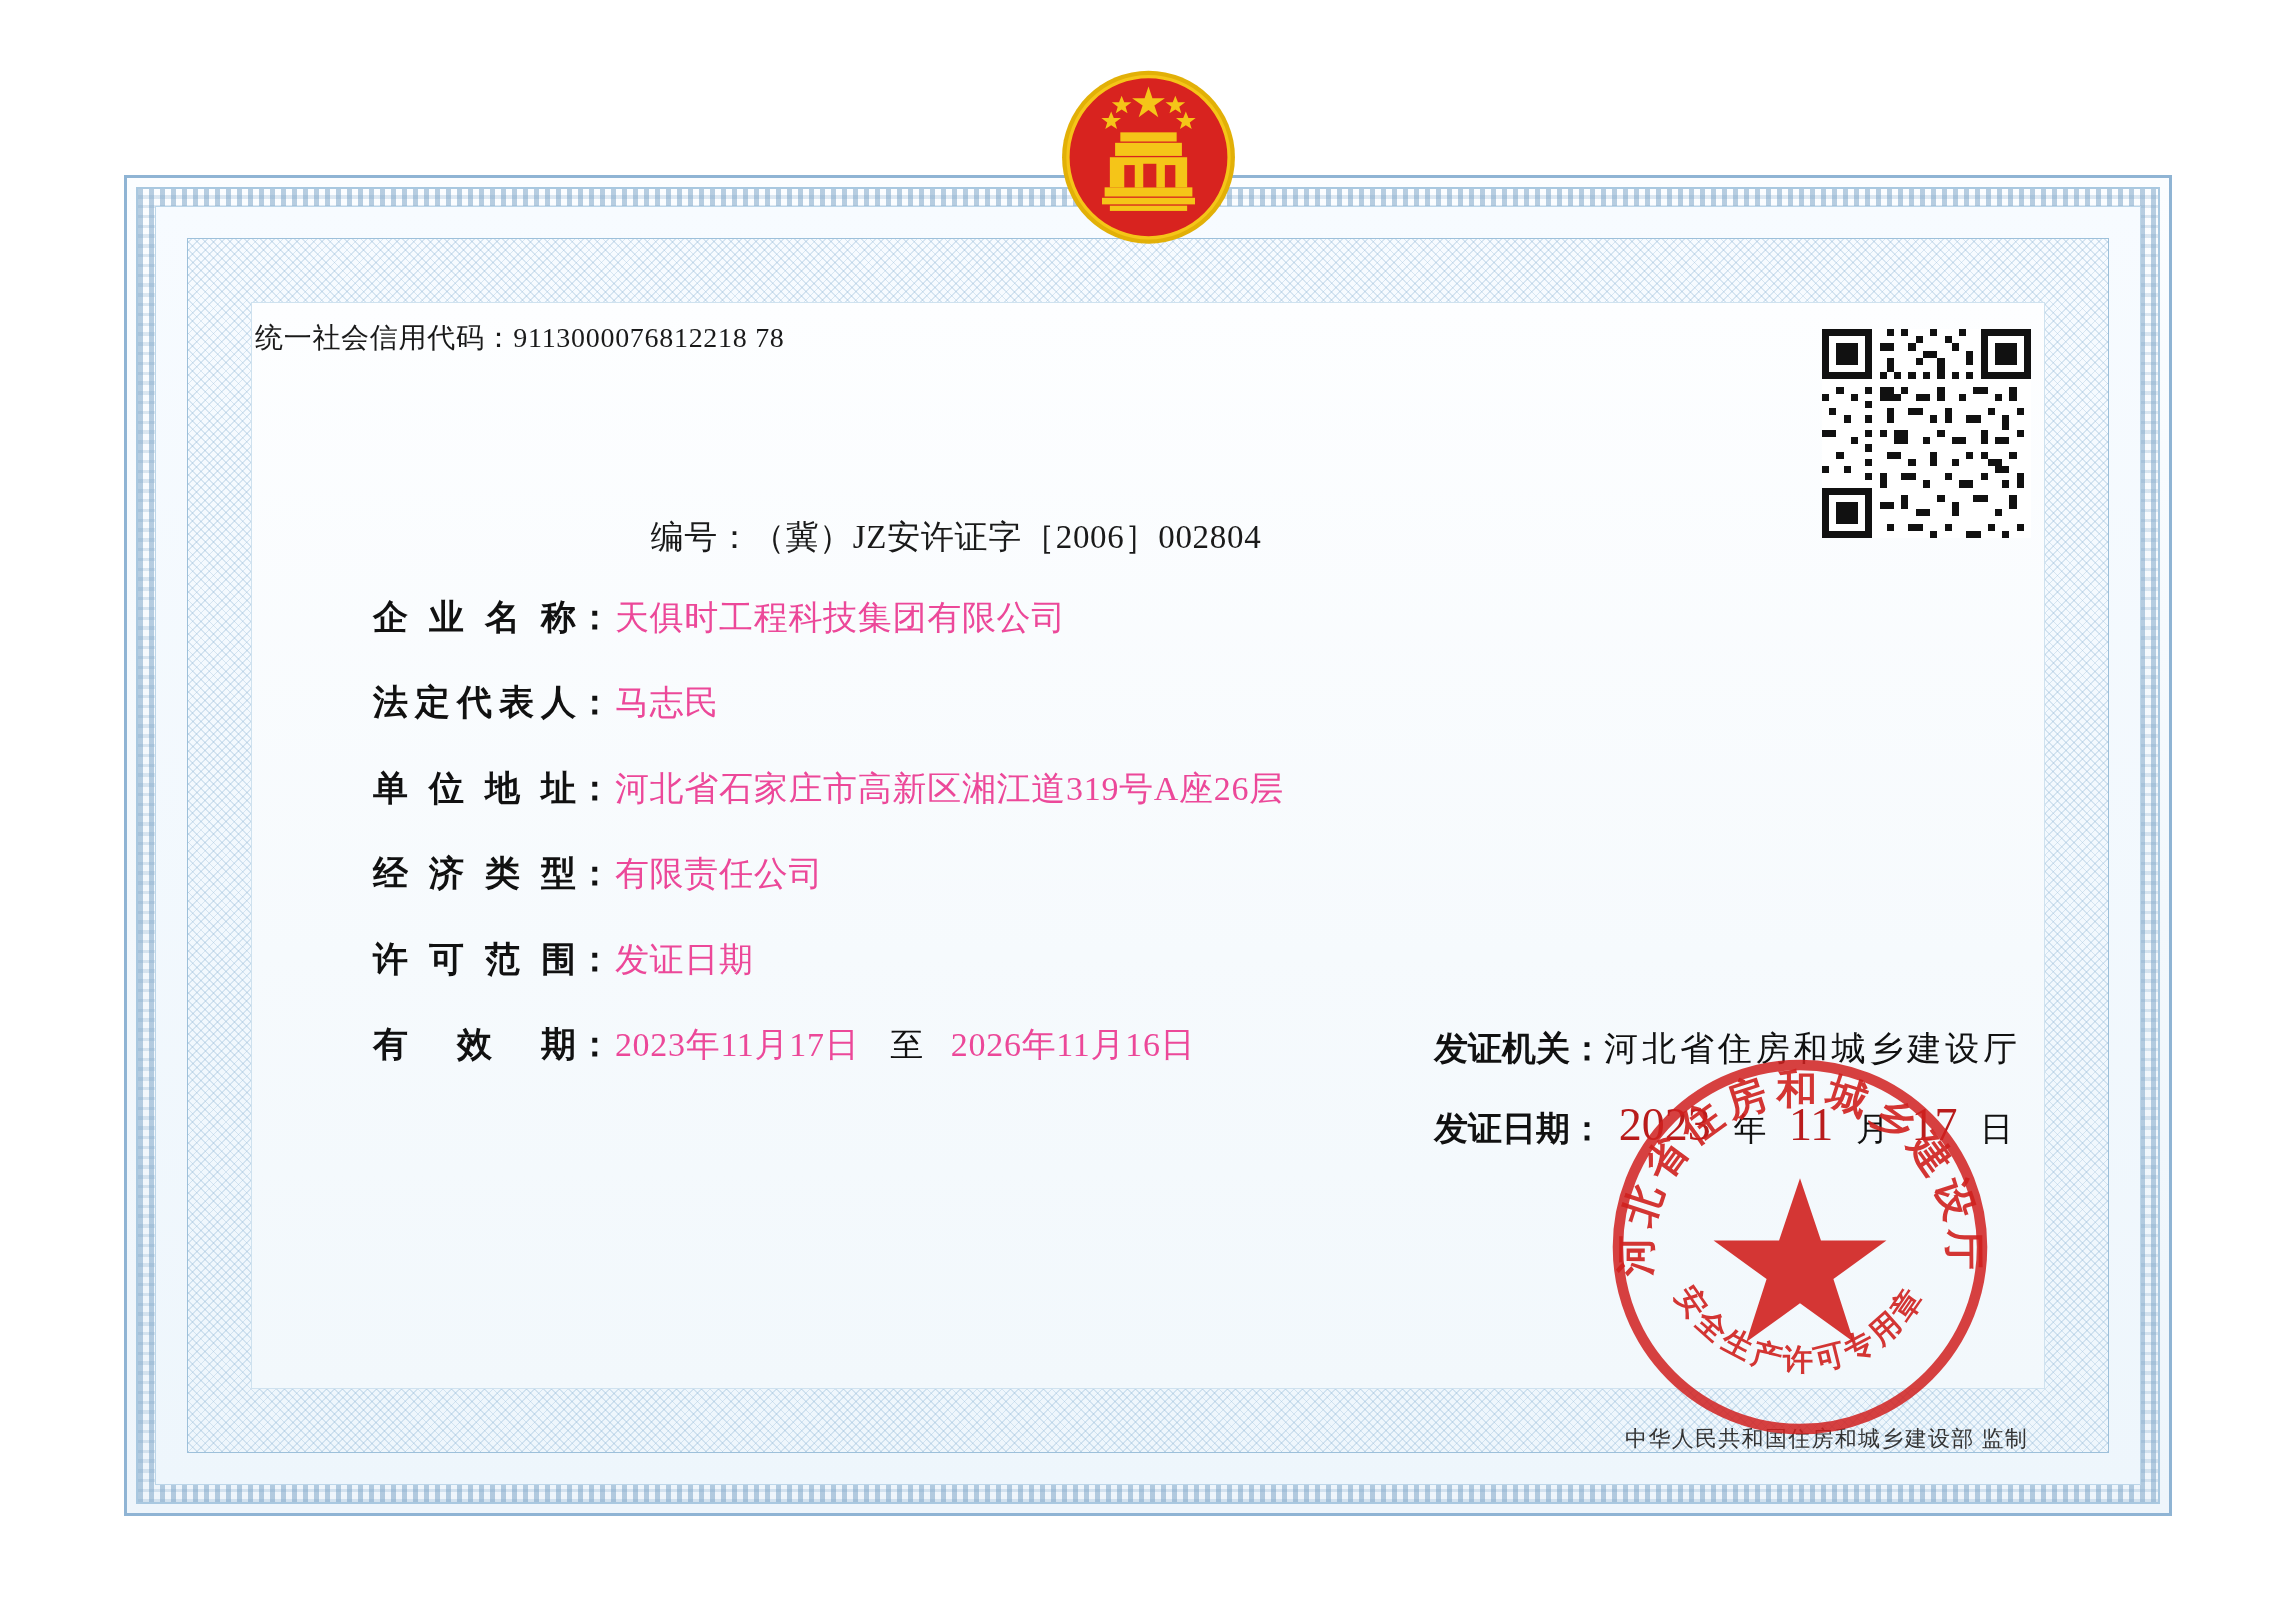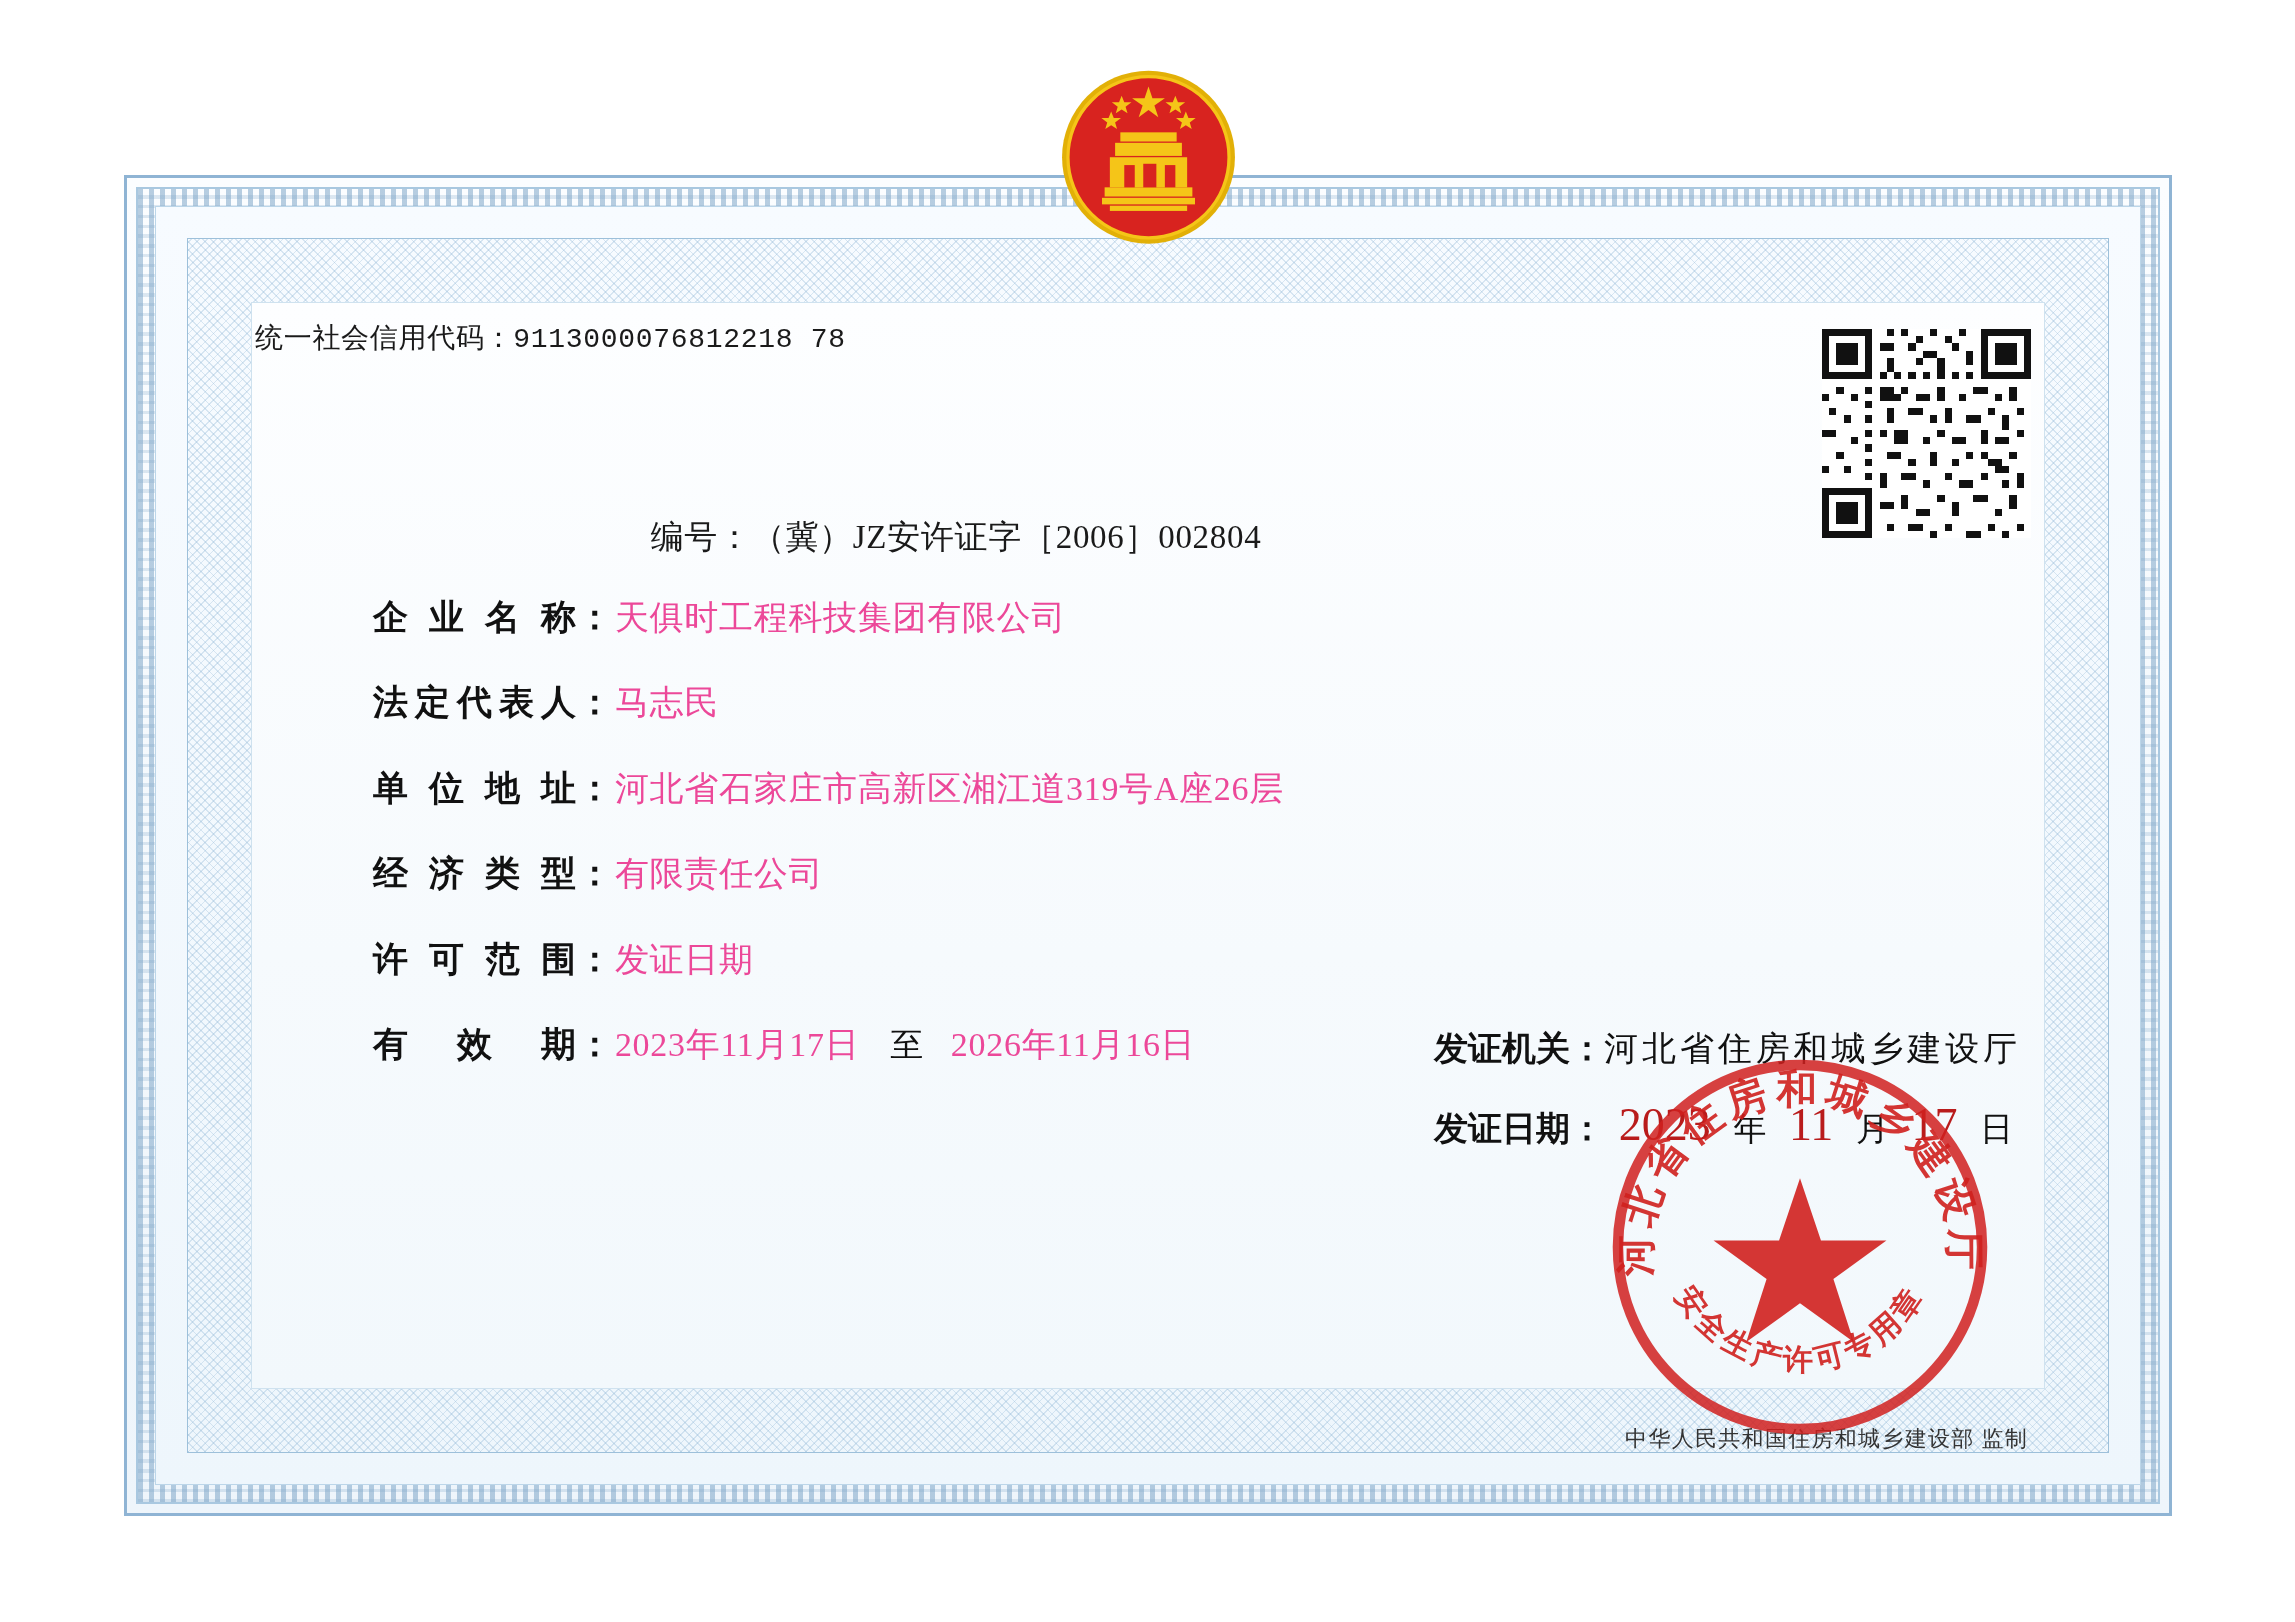--- a/index.html
+++ b/index.html
@@ -108,21 +108,21 @@
   }
 
   .credit-code {
     position: absolute;
     left: 131px;
     top: 144px;
     font-size: 28px;
     color: #1a1a1a;
     letter-spacing: 0.7px;
     white-space: nowrap;
-    font-family: Liberation Mono, monospace;
+    font-family: Liberation Serif, serif;
   }
 
   .main-title {
     position: absolute;
     left: 0;
     top: 203px;
     width: 2048px;
     text-align: center;
     font-size: 99px;
     font-weight: bold;

